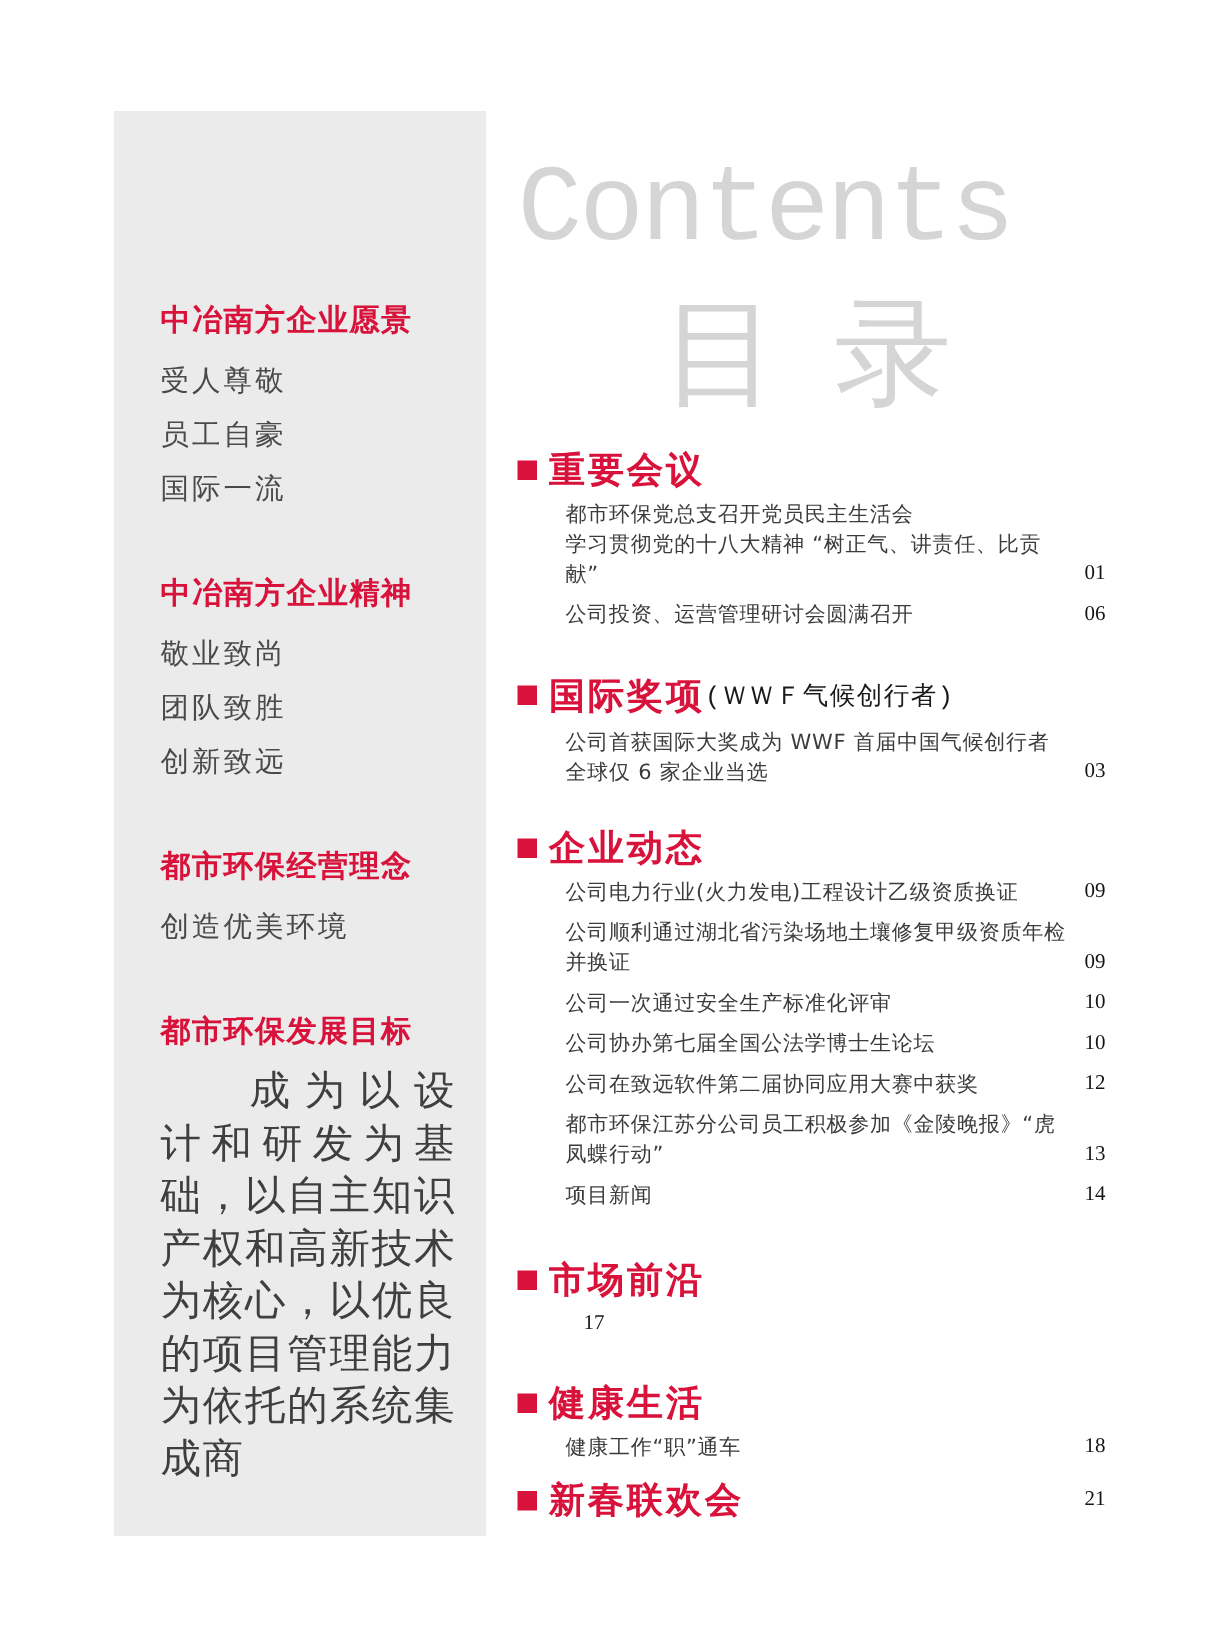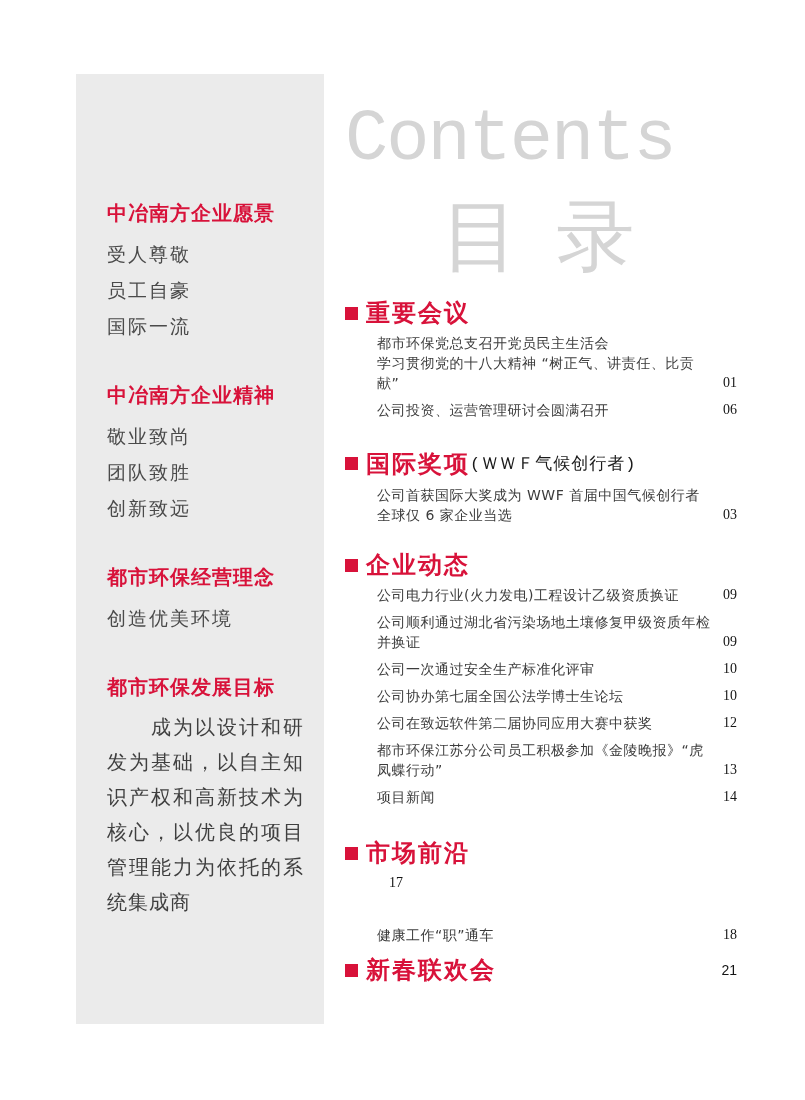--- a/index.html
+++ b/index.html
@@ -23,21 +23,21 @@
   }
   .side-group{margin-bottom:40px;}
   .side-head{
     color:var(--red);font-weight:bold;font-size:20px;line-height:22px;
     letter-spacing:1px;margin-bottom:12px;
   }
   .side-item{
     font-size:19px;line-height:36px;color:#4a4a4a;letter-spacing:2px;
   }
   .side-para{
-    font-size:20px;line-height:35px;color:#3f3f3f;letter-spacing:1px;
+    font-size:27px;line-height:35px;color:#3f3f3f;letter-spacing:1px;
     text-align:justify;text-indent:2.2em;margin-top:2px;
   }
   
   .main{position:absolute;left:345px;top:0;width:392px;}
   .t-en{
     font-family:Liberation Mono, monospace;
     font-size:72px;line-height:72px;letter-spacing:-2px;
     color:var(--title-gray);margin-top:104px;white-space:nowrap;
   }
   .t-cn{
@@ -53,21 +53,21 @@
   .sec-title{
     color:var(--red);font-weight:bold;font-size:24px;line-height:20px;
     letter-spacing:2px;white-space:nowrap;
   }
   .sec-suffix{
     color:#1a1a1a;font-weight:normal;font-size:17px;letter-spacing:1px;
     font-family:Liberation Mono, monospace;white-space:nowrap;
   }
   .sec-page{
     margin-left:auto;font-size:14px;line-height:20px;color:#141414;
-    font-family:Liberation Sans, sans-serif;
+    font-family:Liberation Serif, serif;
     text-align:center;
   }
   .entries{margin-top:10px;}
   .entry{
     display:flex;justify-content:space-between;align-items:flex-end;
     margin-top:7px;
     margin-left:32px;
   }
   .entry:first-child{margin-top:0;}
   .entry-title{
@@ -229,20 +229,25 @@
 
     </div>
     <div class="entries">
   <div class="entry">
     <span class="entry-page">17</span>
   </div>
 </div>
   </div>
 
   <div class="section s4">
+    <div class="sec-head">
+      <span class="bullet"></span>
+      <span class="sec-title">健康生活</span>
+
+    </div>
     <div class="entries">
   <div class="entry">
     <span class="entry-title">
               <span class="line">健康工作“职”通车</span>
             </span>
     <span class="entry-page">18</span>
   </div>
 </div>
   </div>
 

